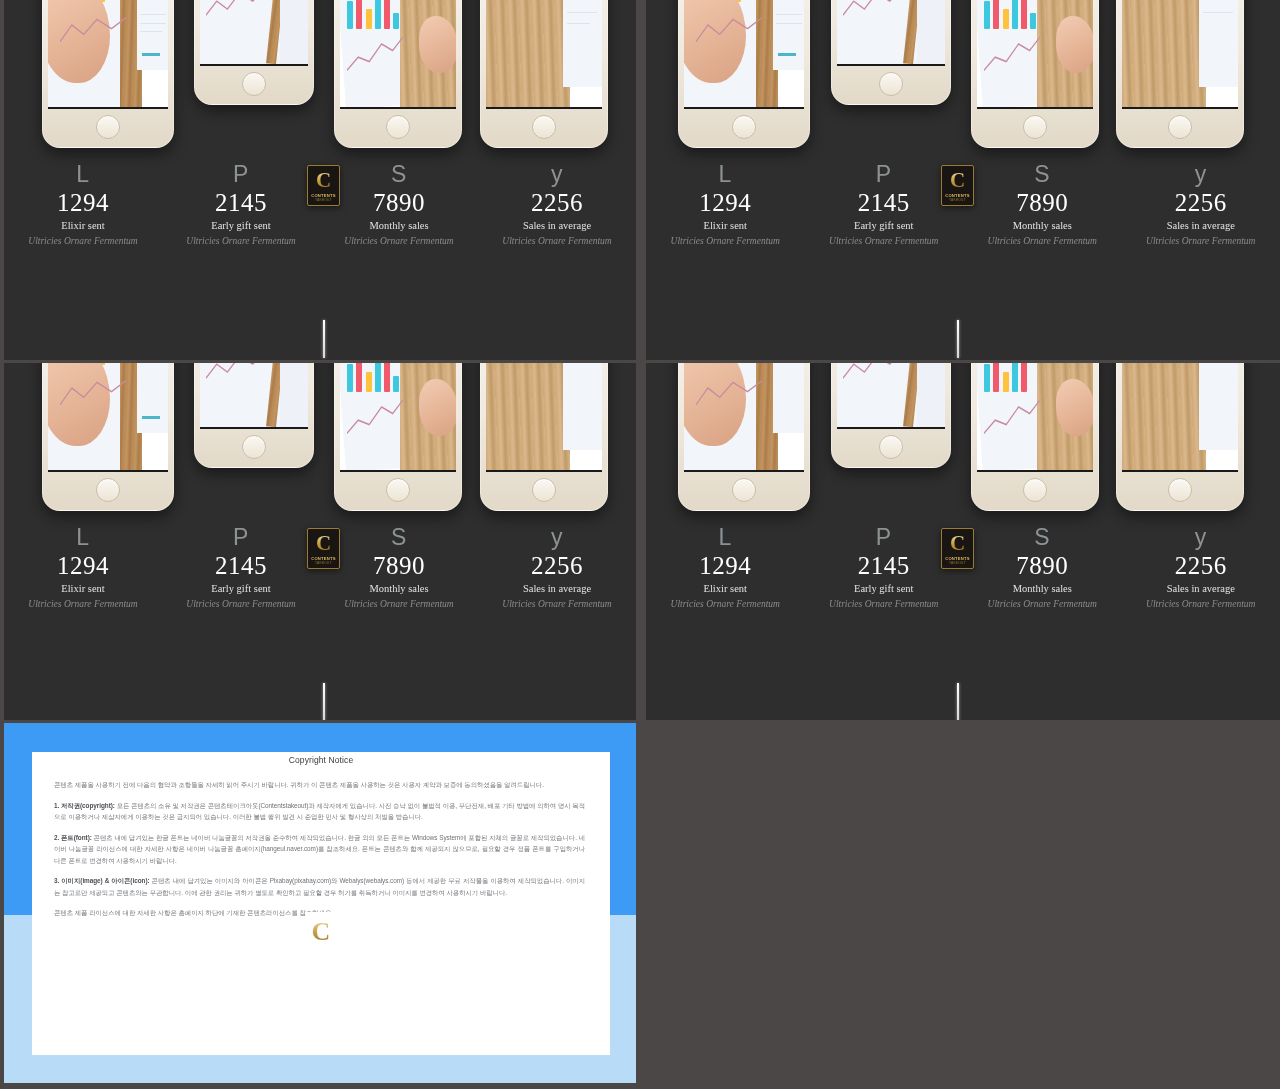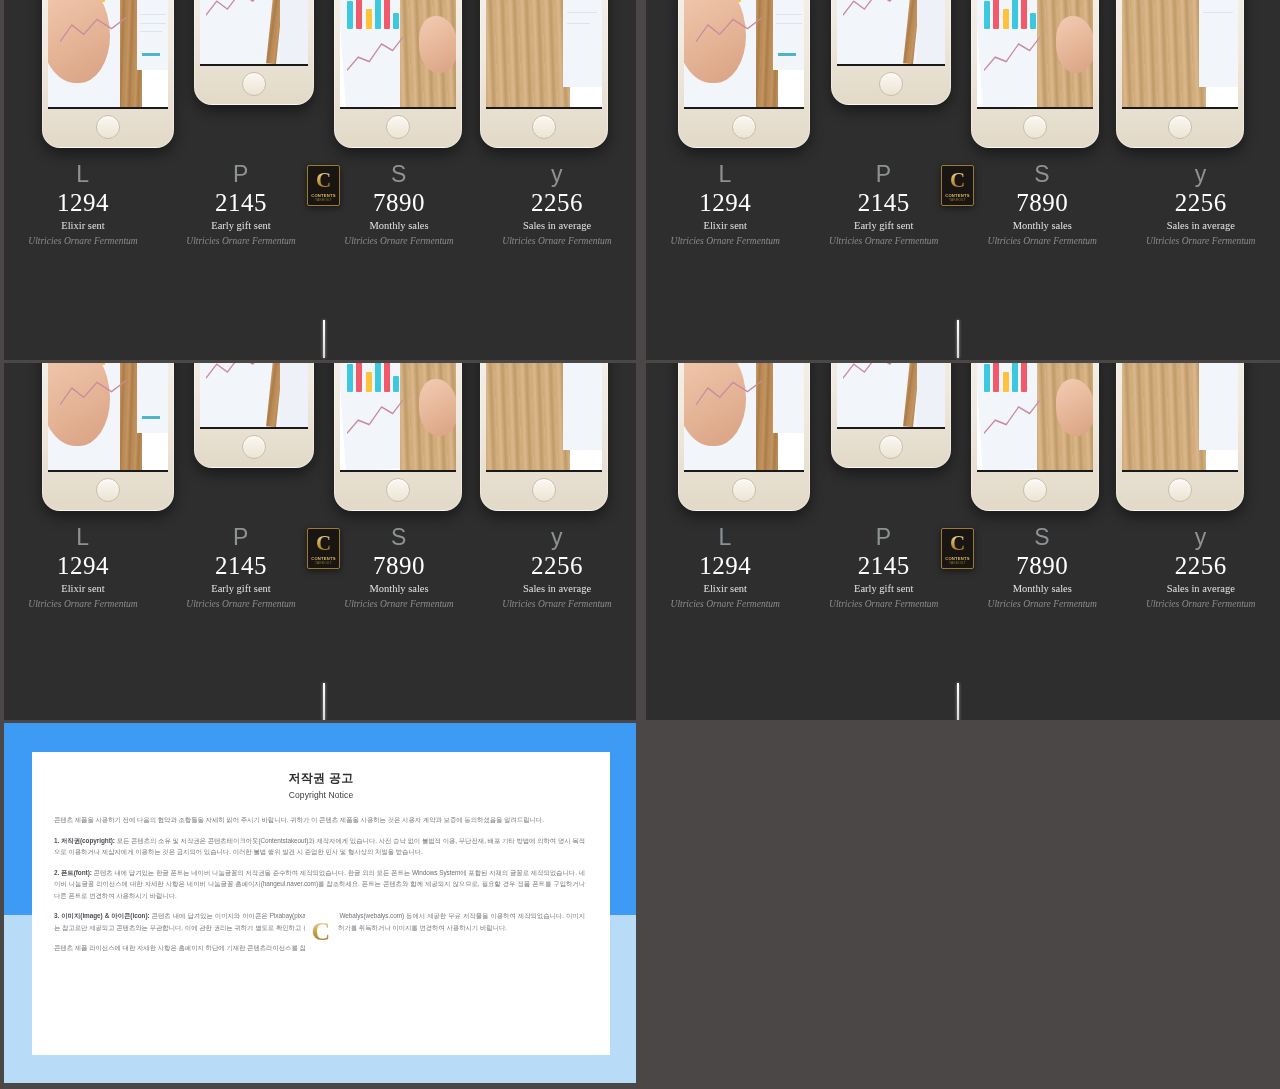--- a/index.html
+++ b/index.html
@@ -648,21 +648,20 @@
         <div class="stat-sub">Ultricies Ornare Fermentum</div>
       </div>
     </div>
 
     <div class="caret" style="left:311px; top:320px; height:38px;"></div>
   </div>
 
   <div class="panel p-cc">
     <div class="cc-lowerband"></div>
     <div class="cc-inner">
-      <div class="cc-title">저작권 공고</div>
       <div class="cc-subtitle">Copyright Notice</div>
       <div class="cc-body">
         <div class="cc-p">콘텐츠 제품을 사용하기 전에 다음의 협약과 조항들을 자세히 읽어 주시기 바랍니다. 귀하가 이 콘텐츠 제품을 사용하는 것은 사용자 계약과 보증에 동의하셨음을 알려드립니다.</div>
         <div class="cc-p">
           <b>1. 저작권(copyright):</b>
           <span>모든 콘텐츠의 소유 및 저작권은 콘텐츠테이크아웃(Contentstakeout)과 제작자에게 있습니다. 사전 승낙 없이 불법적 이용, 무단전재, 배포 기타 방법에 의하여 명시 목적으로 이용하거나 제삼자에게 이용하는 것은 금지되어 있습니다. 이러한 불법 행위 발견 시 준엄한 민사 및 형사상의 처벌을 받습니다.</span>
         </div>
         <div class="cc-p">
           <b>2. 폰트(font):</b>
           <span>콘텐츠 내에 담겨있는 한글 폰트는 네이버 나눔글꼴의 저작권을 준수하여 제작되었습니다. 한글 외의 모든 폰트는 Windows System에 포함된 자체의 글꼴로 제작되었습니다. 네이버 나눔글꼴 라이선스에 대한 자세한 사항은 네이버 나눔글꼴 홈페이지(hangeul.naver.com)를 참조하세요. 폰트는 콘텐츠와 함께 제공되지 않으므로, 필요할 경우 정품 폰트를 구입하거나 다른 폰트로 변경하여 사용하시기 바랍니다.</span>

